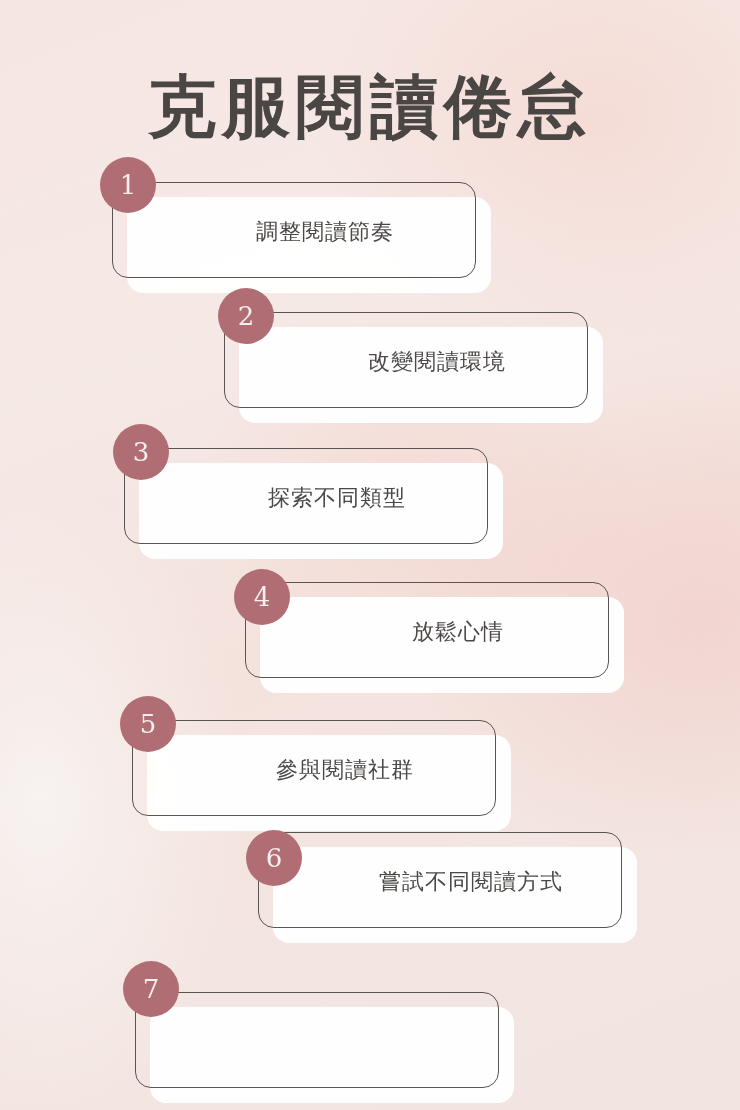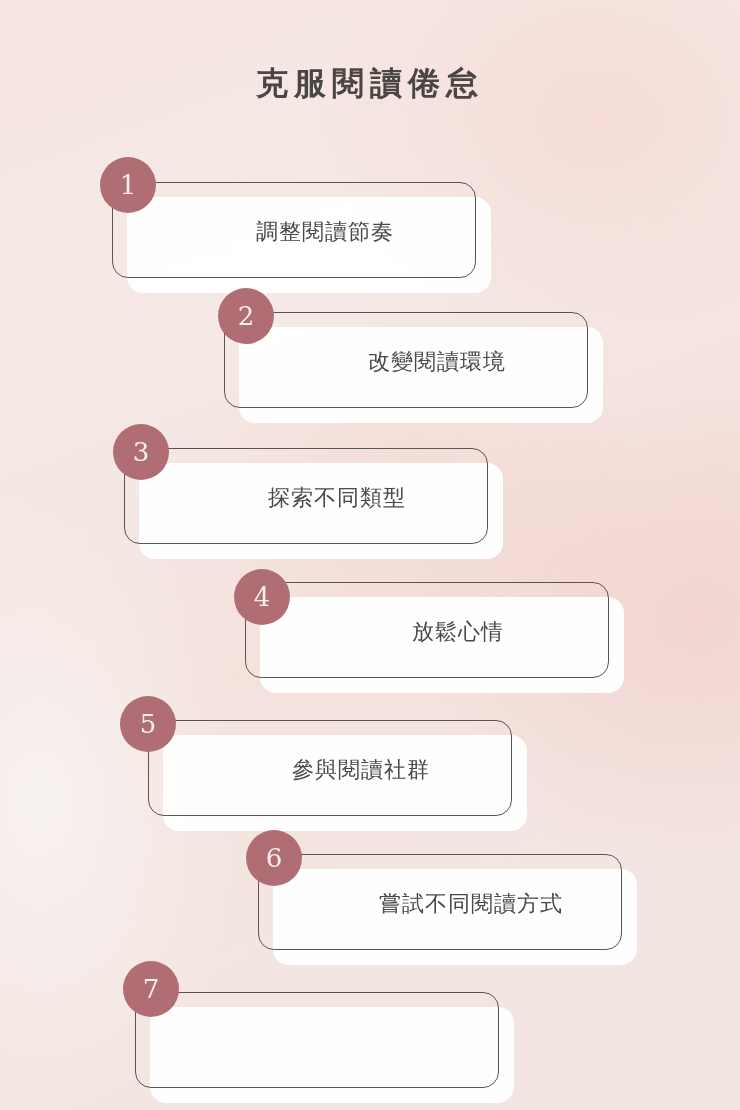--- a/index.html
+++ b/index.html
@@ -19,21 +19,21 @@
         radial-gradient(ellipse 260px 400px at 40px 800px, rgba(248,244,242,0.9), rgba(248,244,242,0) 80%),
         linear-gradient(160deg, #f6e6e2 0%, #f5e9e6 30%, #f4e2dd 55%, #f3e6e2 80%, #f2e4e0 100%);
     }
     .title {
       position: absolute;
       left: 0;
       top: 62px;
       width: 740px;
       text-align: center;
       font-family: "DejaVu Serif", serif;
-      font-size: 32px;
+      font-size: 68px;
       font-weight: bold;
       letter-spacing: 6px;
       color: #4a4644;
       margin: 0;
     }
     .step {
       position: absolute;
       width: 364px;
       height: 96px;
     }
@@ -114,28 +114,28 @@
 </div>
 <div class="badge" style="left:113px; top:424px;">3</div>
 
 <div class="step" style="left:245px; top:582px;">
   <div class="fill"></div>
   <div class="outline"></div>
   <div class="label">放鬆心情</div>
 </div>
 <div class="badge" style="left:234px; top:569px;">4</div>
 
-<div class="step" style="left:148px; top:720px;border-radius:6px;">
+<div class="step" style="left:132px; top:720px;border-radius:6px;">
   <div class="fill"></div>
   <div class="outline"></div>
   <div class="label">參與閱讀社群</div>
 </div>
 <div class="badge" style="left:120px; top:696px;">5</div>
 
-<div class="step" style="left:258px; top:854px;padding-left:48px;">
+<div class="step" style="left:258px; top:832px;padding-left:48px;">
   <div class="fill"></div>
   <div class="outline"></div>
   <div class="label">嘗試不同閱讀方式</div>
 </div>
 <div class="badge" style="left:246px; top:830px;">6</div>
 
 <div class="step" style="left:135px; top:992px;">
   <div class="fill"></div>
   <div class="outline"></div>
 </div>

